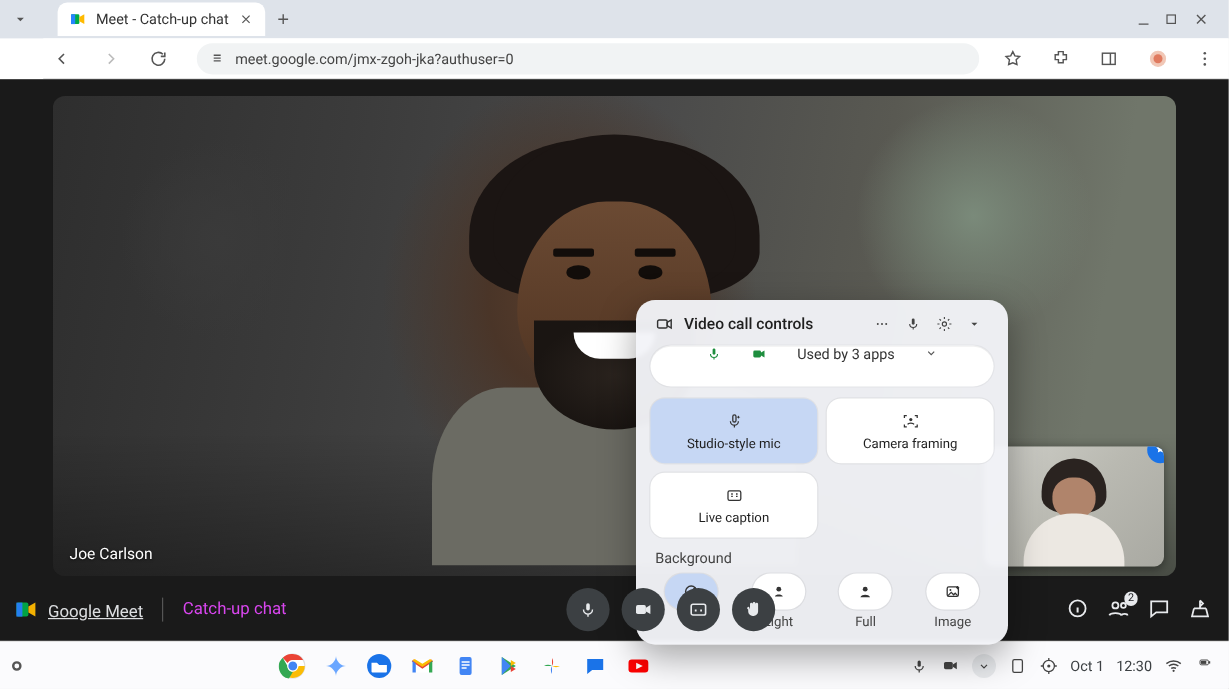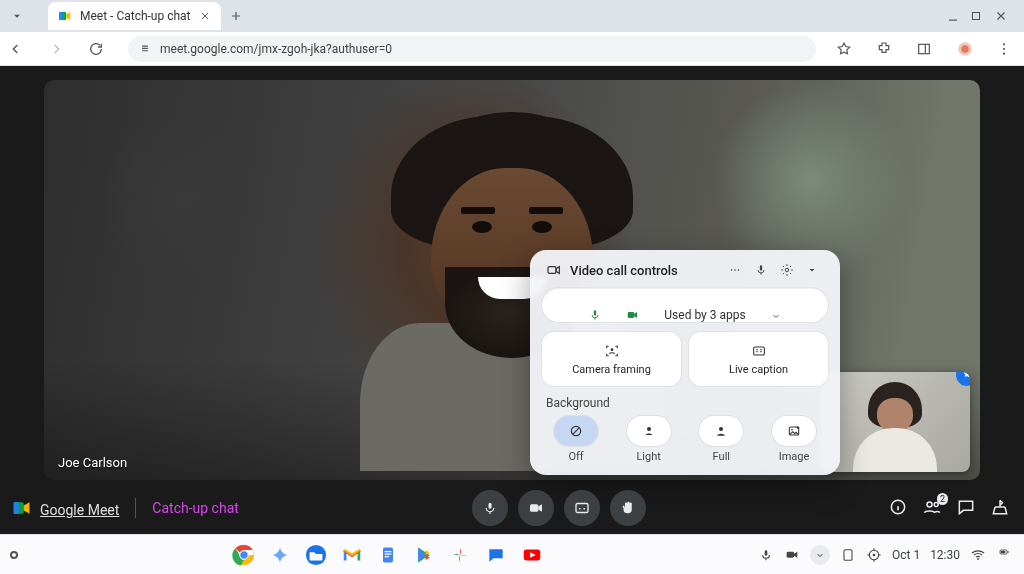--- a/index.html
+++ b/index.html
@@ -7,21 +7,21 @@
   
   .chrome-top { height: 32px; background: #dee3ea; display: flex; align-items: center; padding: 0 6px; }
   .tab-dropdown { width: 22px; height: 22px; display:flex; align-items:center; justify-content:center; color:#444; }
   .tab { height: 28px; background: #fff; border-radius: 8px 8px 0 0; display: flex; align-items: center; padding: 0 10px; gap: 8px; margin-left: 20px; min-width: 160px; }
   .tab .favicon { width: 14px; height: 14px; }
   .tab .title { font-size: 12px; color: #333; flex:1; white-space: nowrap; overflow:hidden; text-overflow: ellipsis;}
   .tab .close { color:#555; }
   .new-tab { margin-left: 8px; color:#444; }
   .chrome-top .spacer { flex: 1; }
   .win-btn { width: 24px; text-align:center; color:#444; font-size: 14px; }
-  .toolbar { height: 34px; background: #fff; border-bottom: 1px solid #e1e1e1; display:flex; align-items:center; padding: 0 8px; gap: 20px; }
+  .toolbar { height: 34px; background: #fff; border-bottom: 1px solid #e1e1e1; display:flex; align-items:center; padding: 0 8px; gap: 20px; margin-left: 36px; }
   .nav-btn { width: 20px; text-align:center; color:#555; font-size: 14px; }
   .addr { flex: 1; height: 26px; background:#f1f3f4; border-radius: 14px; display:flex; align-items:center; padding: 0 10px; gap: 8px; font-size: 12px; color:#444; }
   .addr .secure { color:#555; }
   .tool-icon { width: 20px; text-align:center; color:#555; font-size: 14px; }
 
   
   .meet-area { position: relative; height: calc(574px - 32px - 34px - 40px); background:#1a1a1a; }
   .video-main {
     position: absolute; left: 44px; right: 44px; top: 14px; bottom: 54px;
     border-radius: 10px; overflow: hidden;
@@ -94,21 +94,21 @@
   
   .panel {
     position:absolute; left: 530px; top: 184px; width: 310px;
     background: rgba(242,244,248,.96); backdrop-filter: blur(2px);
     border-radius: 16px; box-shadow: 0 10px 30px rgba(0,0,0,.35);
     padding: 10px 12px 12px 12px; color:#1f1f1f;
   }
   .panel-header{display:flex;align-items:center;gap:8px;font-size:13px;font-weight:500;padding:2px 4px 8px 4px;}
   .panel-header .hspacer{flex:1;}
   .panel-header .hicon{width:18px;text-align:center;color:#444;}
-  .apps-pill{background:#fff;border-radius:20px;height:34px;display:flex;align-items:flex-end;justify-content:center;gap:24px;font-size:12px;color:#333;margin:2px 0 10px 0;box-shadow:0 1px 0 rgba(0,0,0,.06) inset, 0 0 0 1px rgba(0,0,0,.04);}
+  .apps-pill{background:#fff;border-radius:20px;height:34px;display:flex;align-items:flex-start;justify-content:center;gap:24px;font-size:12px;color:#333;margin:2px 0 10px 0;box-shadow:0 1px 0 rgba(0,0,0,.06) inset, 0 0 0 1px rgba(0,0,0,.04);}
   .apps-pill .grn{color:#1e8e3e;}
   .grid2{display:grid;grid-template-columns:1fr 1fr;gap:8px;}
   .card{background:#fff;border-radius:12px;height:54px;display:flex;flex-direction:column;align-items:center;justify-content:center;font-size:11px;gap:4px;box-shadow:0 0 0 1px rgba(0,0,0,.05);}
   .card.sel{background:#c6d7f4;}
   .section-label{font-size:12px;color:#444;margin:10px 4px 6px 4px;}
   .bg-row{display:flex;align-items:center;justify-content:space-between;padding:0 4px;}
   .bg-item{display:flex;flex-direction:column;align-items:center;gap:4px;font-size:11px;color:#444;width:60px;}
   .bg-chip{width:44px;height:30px;border-radius:16px;background:#fff;display:flex;align-items:center;justify-content:center;box-shadow:0 0 0 1px rgba(0,0,0,.06);}
   .bg-chip.sel{background:#c6d7f4;}
 
@@ -301,20 +301,30 @@
       </span>
       <span>Used by 3 apps</span>
       <span>
         <svg viewBox="0 0 24 24" width="12" height="12">
             <path d="M7 10l5 5 5-5" fill="none" stroke="#555" stroke-width="2"></path>
           </svg>
       </span>
     </div>
 
     <div class="grid2">
+      <div class="card sel">
+        <span>
+          <svg viewBox="0 0 24 24" width="16" height="16">
+              <rect x="10" y="4" width="4" height="9" rx="2" fill="none" stroke="#333" stroke-width="1.6"></rect>
+              <path d="M7 12a5 5 0 0 0 10 0M12 17v3" stroke="#333" stroke-width="1.6" fill="none"></path>
+              <path d="M17 5l1 1.5L19.5 7 18 7.5 17 9l-1-1.5L14.5 7 16 6.5z" fill="#333"></path>
+            </svg>
+        </span>
+        <span>Studio-style mic</span>
+      </div>
       <div class="card">
         <span>
           <svg viewBox="0 0 24 24" width="16" height="16">
               <path d="M4 8V5h3M20 8V5h-3M4 16v3h3M20 16v3h-3" stroke="#333" stroke-width="1.6" fill="none"></path>
               <circle cx="12" cy="10" r="2" fill="#333"></circle>
               <path d="M8 16c1-2 7-2 8 0" stroke="#333" stroke-width="1.6" fill="none"></path>
             </svg>
         </span>
         <span>Camera framing</span>
       </div>

